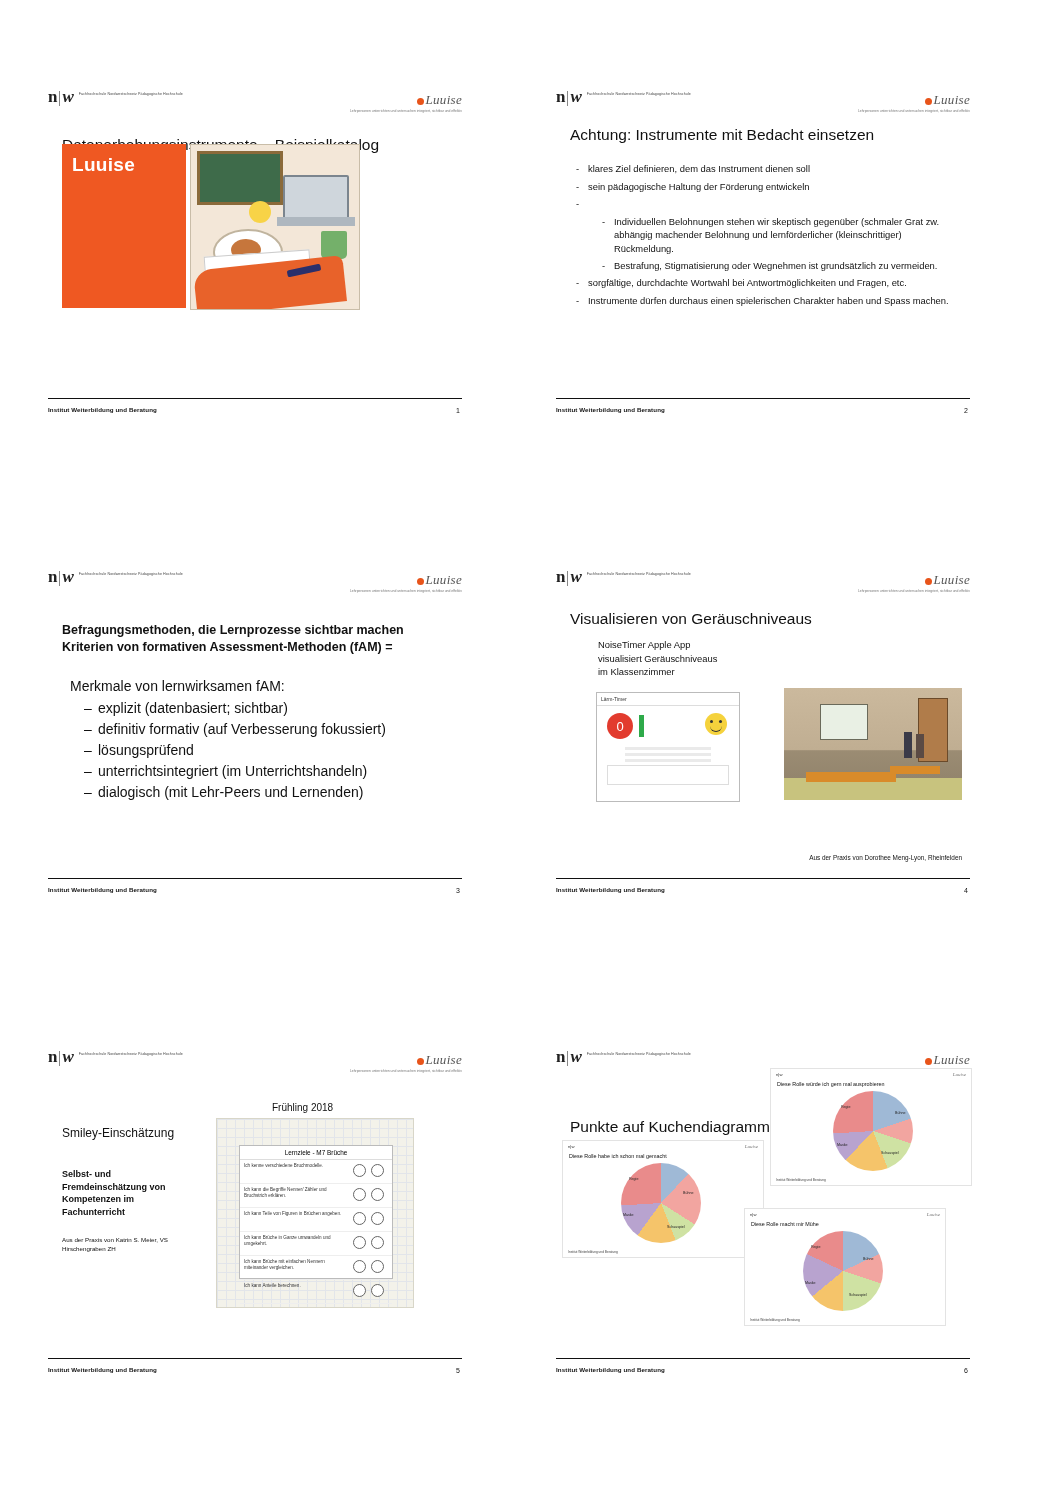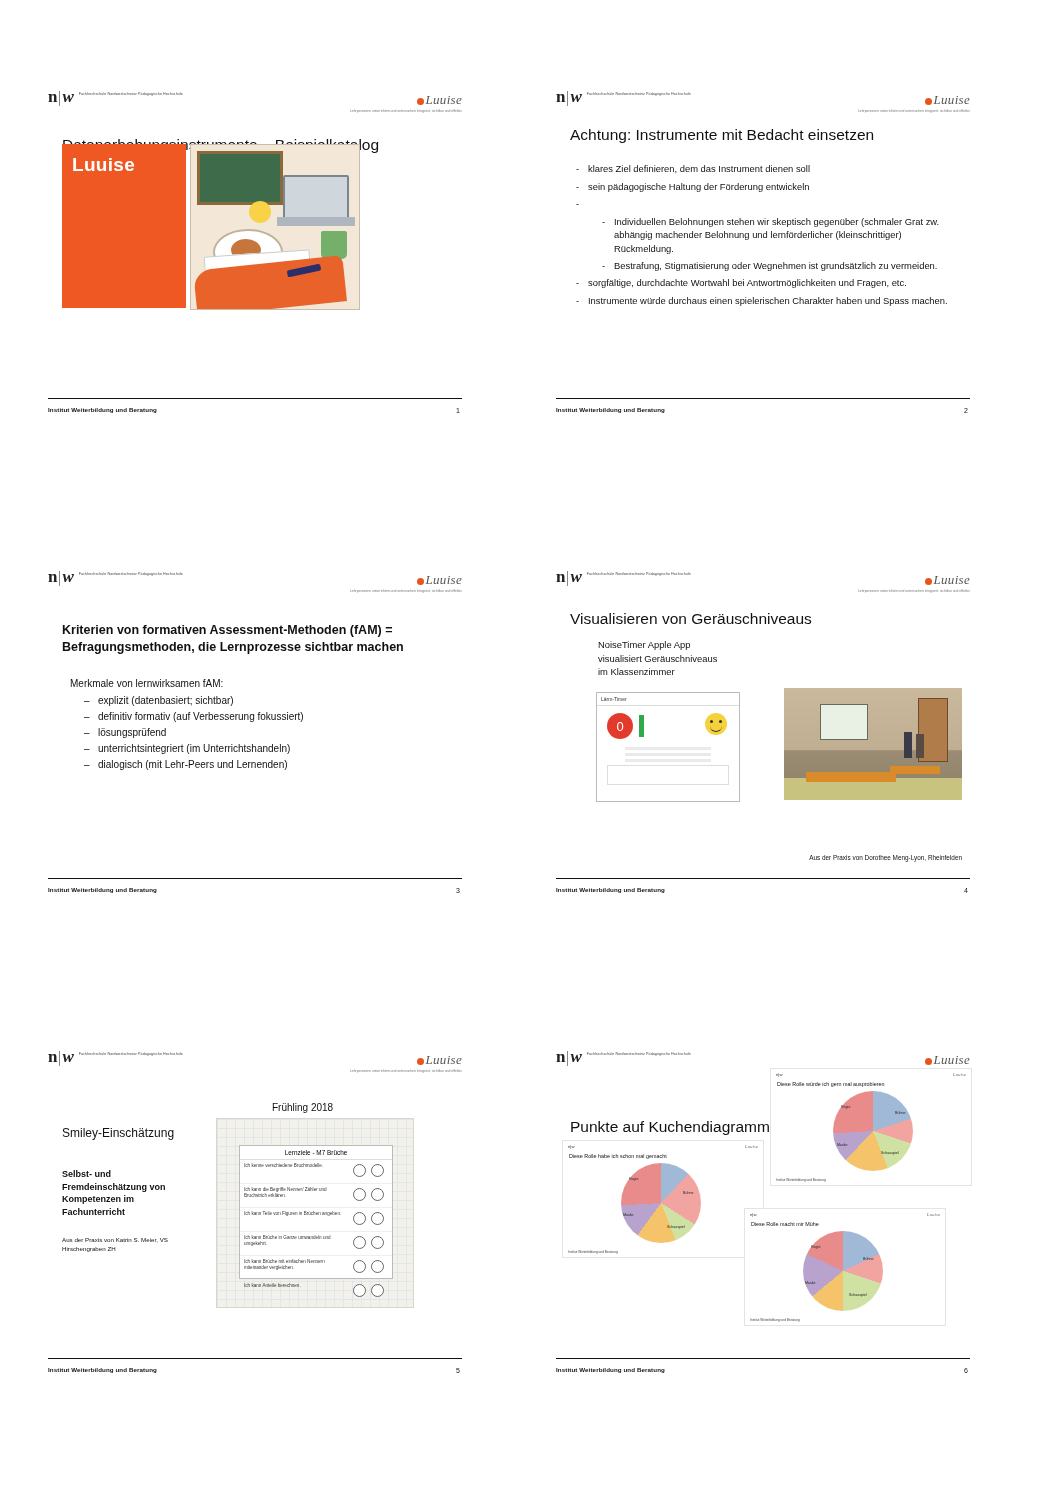--- a/index.html
+++ b/index.html
@@ -42,21 +42,21 @@
   .pic .arm{position:absolute;left:4px;top:118px;width:150px;height:46px;background:#e8622a;border-radius:18px 8px 0 0;transform:rotate(-6deg);}
   .pic .paper{position:absolute;left:14px;top:108px;width:104px;height:40px;background:#fff;border:1px solid #ccc;transform:rotate(-4deg);}
   .pic .pen{position:absolute;left:96px;top:122px;width:34px;height:7px;background:#2a2f6b;border-radius:2px;transform:rotate(-12deg);}
   
   .bul{position:absolute;left:28px;right:14px;font-size:9.4px;line-height:13.6px;color:#111;}
   .bul .row{display:flex;margin-bottom:4px;}
   .bul .mk{width:12px;flex:0 0 12px;}
   .bul .sub{margin-left:26px;}
   .bul .sub .row{margin-bottom:3px;}
   
-  .list3{position:absolute;left:30px;top:118px;right:16px;font-size:10px;color:#111;}
+  .list3{position:absolute;left:30px;top:118px;right:16px;font-size:14px;color:#111;}
   .list3 .lead{margin-bottom:6px;}
   .list3 .row{display:flex;margin-bottom:5px;margin-left:14px;}
   .list3 .mk{width:14px;flex:0 0 14px;}
   
   .s4text{position:absolute;left:50px;top:78px;width:150px;font-size:9.4px;line-height:13.5px;color:#111;}
   .s4app{position:absolute;left:48px;top:132px;width:142px;height:108px;background:#fff;border:1px solid #bbb;}
   .s4app .bar{font-size:5px;padding:3px 4px;border-bottom:1px solid #ddd;color:#333;}
   .s4app .circ{position:absolute;left:10px;top:20px;width:26px;height:26px;border-radius:50%;background:#e23b2e;color:#fff;font-size:13px;display:flex;align-items:center;justify-content:center;}
   .s4app .barG{position:absolute;left:42px;top:22px;width:5px;height:22px;background:#2eaa4a;}
   .s4app .smile{position:absolute;right:12px;top:20px;width:22px;height:22px;border-radius:50%;background:#f5d23c;}
@@ -180,21 +180,21 @@
               <span class="mk">-</span>
               <span>Bestrafung, Stigmatisierung oder Wegnehmen ist grundsätzlich zu vermeiden.</span>
             </div>
         </div>
         <div class="row" style="margin-top:4px;">
             <span class="mk">-</span>
             <span>sorgfältige, durchdachte Wortwahl bei Antwortmöglichkeiten und Fragen, etc.</span>
           </div>
         <div class="row">
             <span class="mk">-</span>
-            <span>Instrumente würde durchaus einen spielerischen Charakter haben und Spass machen.</span>
+            <span>Instrumente dürfen durchaus einen spielerischen Charakter haben und Spass machen.</span>
           </div>
       </div>
 
       <div class="footline"></div>
       <div class="foot">Institut Weiterbildung und Beratung</div>
       <div class="pageno">2</div>
     </div>
   </div>
 
   <div class="slide" style="left:40px;top:560px;">
@@ -207,22 +207,22 @@
           <span class="txt">Fachhochschule Nordwestschweiz
 Pädagogische Hochschule</span>
         </div>
         <div class="luuise-logo">
           <div><span class="bulb"></span><span class="word">Luuise</span></div>
           <div class="sub">Lehrpersonen unterrichten und untersuchen integriert, sichtbar und effektiv</div>
         </div>
       </div>
 
       <div class="title-b" style="top:62px;right:18px;">
+        <div>Befragungsmethoden, die Lernprozesse sichtbar machen</div>
         <div>Kriterien von formativen  Assessment-Methoden (fAM) =</div>
-        <div>Befragungsmethoden, die Lernprozesse sichtbar machen</div>
       </div>
 
       <div class="list3">
         <div class="lead">Merkmale von lernwirksamen fAM:</div>
         <div class="row">
             <span class="mk">–</span>
             <span>explizit (datenbasiert; sichtbar)</span>
           </div>
         <div class="row">
             <span class="mk">–</span>

